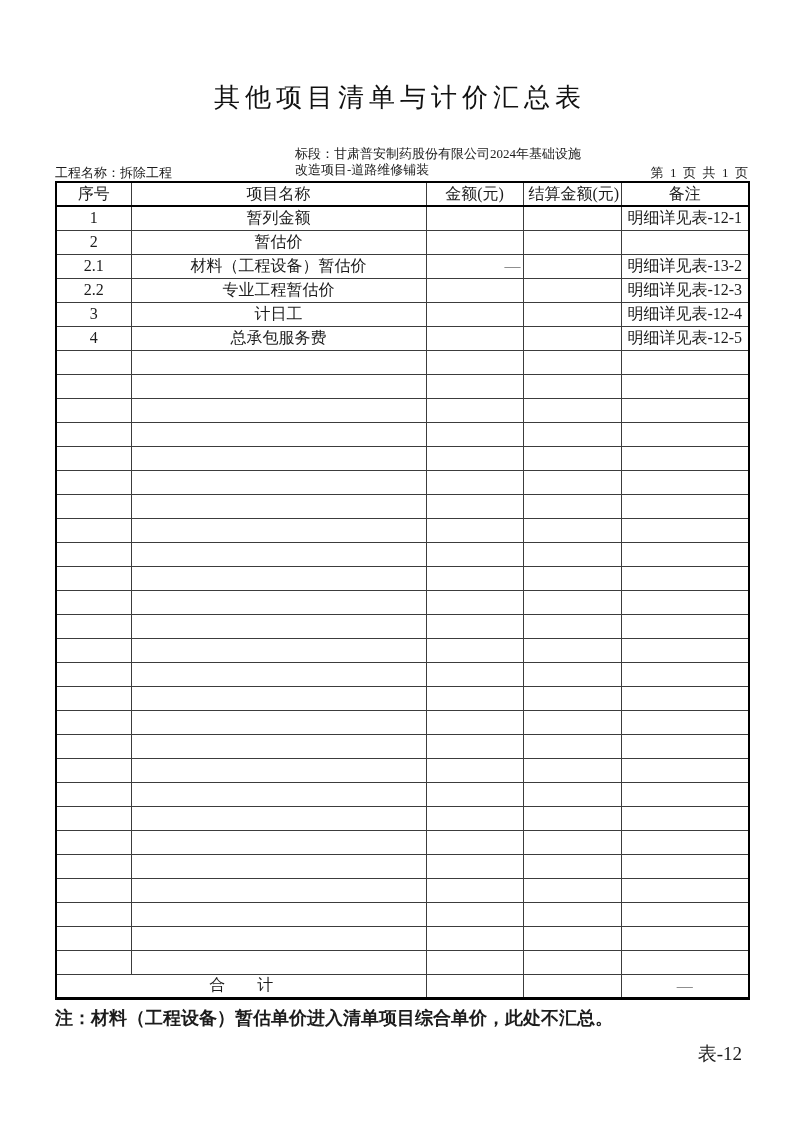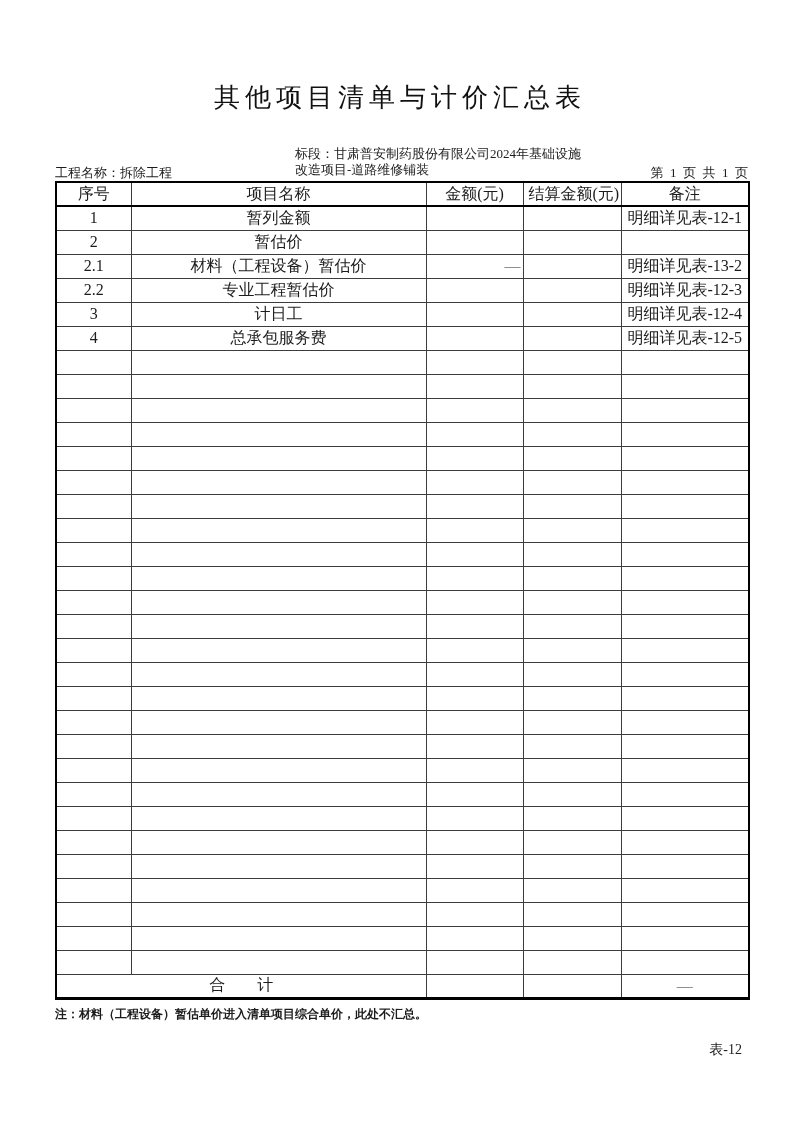--- a/index.html
+++ b/index.html
@@ -30,24 +30,24 @@
   thead th { border-bottom:2px solid #000; text-align:center; }
   .c-no     { text-align:center; padding:0 2px; }
   .c-name   { text-align:center; }
   .c-amount { text-align:right; padding:0 2px; }
   .c-remark { text-align:center; }
   .dash     { color:#7d7d7d; }
   .total-label { text-align:center; }
 
   .note {
     position:absolute; left:55px; top:1006px;
-    font-size:12px; font-weight:bold; color:#1c1c1c;
+    font-size:18px; font-weight:bold; color:#1c1c1c;
   }
   .footer-ref {
-    position:absolute; right:58px; top:1041px; font-size:14px;
+    position:absolute; right:58px; top:1041px; font-size:19px;
   }
 </style>
 </head>
 <body>
 
 <div class="page">
 
   <div class="title">其他项目清单与计价汇总表</div>
 
   <div class="meta-left">工程名称：拆除工程</div>

